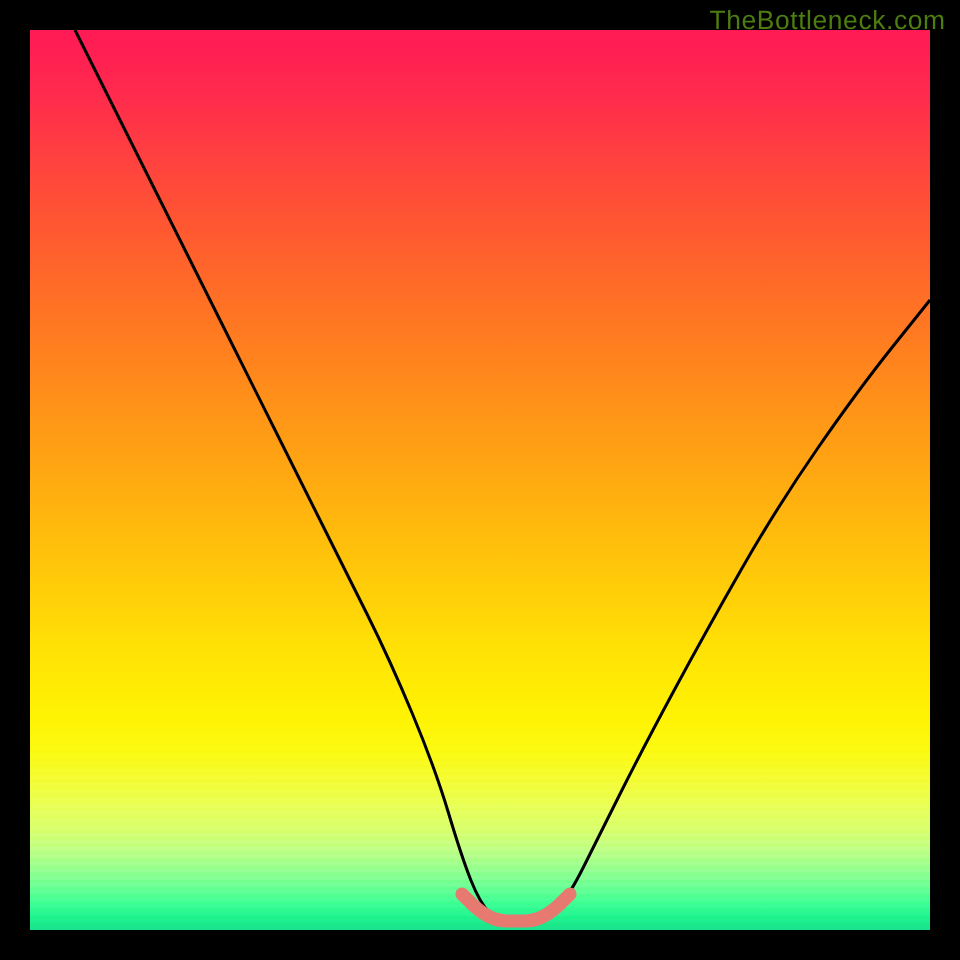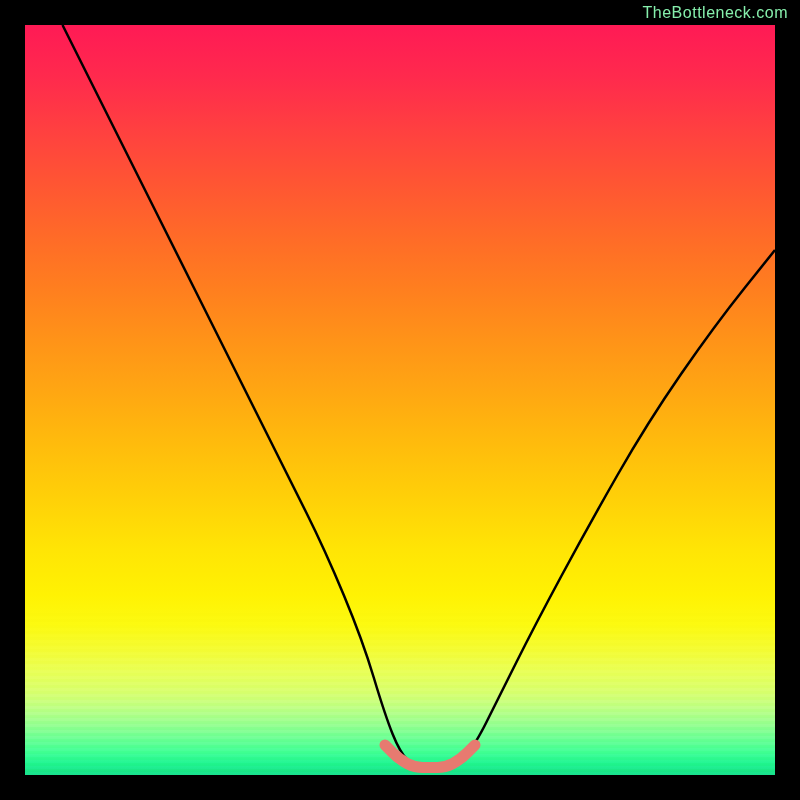--- a/index.html
+++ b/index.html
@@ -9,22 +9,22 @@
     height: 800px;
     background: #000;
     position: relative;
     overflow: hidden;
     font-family: Arial, Helvetica, sans-serif;
   }
   .watermark {
     position: absolute;
     top: 4px;
     right: 12px;
-    color: #86efac;
-    font-size: 16px;
+    color: #4d7c0f;
+    font-size: 22px;
     letter-spacing: 0.5px;
     z-index: 10;
   }
   .plot-area {
     position: absolute;
     left: 25px;
     top: 25px;
     width: 750px;
     height: 750px;
     background: linear-gradient(to bottom,

